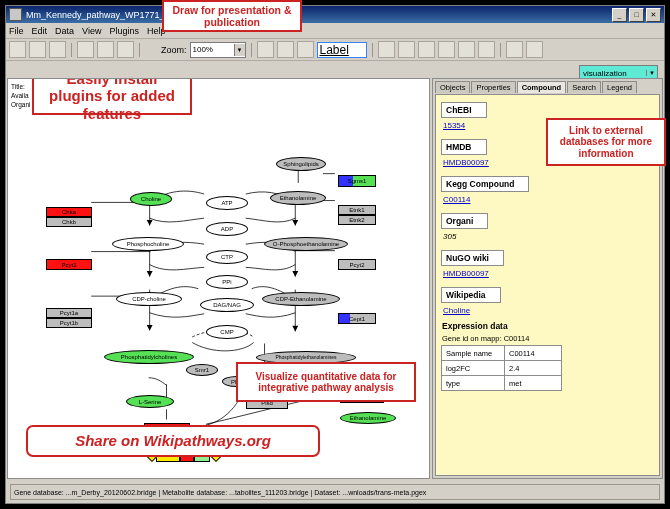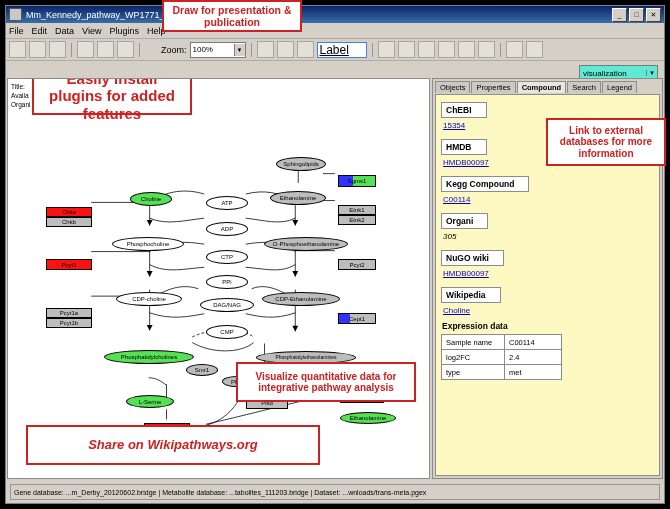--- a/index.html
+++ b/index.html
@@ -64,21 +64,21 @@
   
   .status{position:absolute;left:1px;right:1px;bottom:1px;height:20px;background:#d4d0c8;display:flex;align-items:center;padding:0 3px;}
   .statinner{flex:1;border:1px solid #9a958d;height:14px;display:flex;align-items:center;font-size:7px;padding-left:3px;background:#d4d0c8;}
 
   
   .callout{position:absolute;background:#fff;border:2px solid #cc2222;color:#cc2222;font-weight:bold;text-align:center;display:flex;align-items:center;justify-content:center;padding:4px 6px;box-sizing:border-box;line-height:1.15;}
   .c1{left:162px;top:0px;width:140px;height:32px;font-size:10.5px;}
   .c2{left:28px;top:70px;width:160px;height:38px;font-size:15px;}
   .c3{left:546px;top:118px;width:120px;height:48px;font-size:10px;}
   .c4{left:232px;top:355px;width:180px;height:40px;font-size:10px;}
-  .c5{left:22px;top:418px;width:294px;height:40px;font-size:13px;font-style:italic;}
+  .c5{left:22px;top:418px;width:294px;height:32px;font-size:15px;font-style:italic;border-radius:7px;}
 </style>
 </head>
 <body>
 
 <div id="app">
 
   <div class="titlebar">
     <div class="tb-ico"></div>
     <div class="tb-title">Mm_Kennedy_pathway_WP1771_45176.gpml</div>
     <div class="tb-btns">
@@ -335,20 +335,21 @@
         <div class="sechead">Organi</div>
         <div class="plaintext">305</div>
 
         <div class="sechead">NuGO wiki</div>
         <a class="link" href="#">HMDB00097</a>
 
         <div class="sechead">Wikipedia</div>
         <a class="link" href="#">Choline</a>
 
         <div class="exph">Expression data</div>
+        <div class="gid">Gene id on mapp: C00114</div>
         <table class="expr">
           <tbody>
               <tr>
             <td class="k">Sample name</td>
             <td class="v">C00114</td>
           </tr>
           <tr>
             <td class="k">log2FC</td>
             <td class="v">2.4</td>
           </tr>

